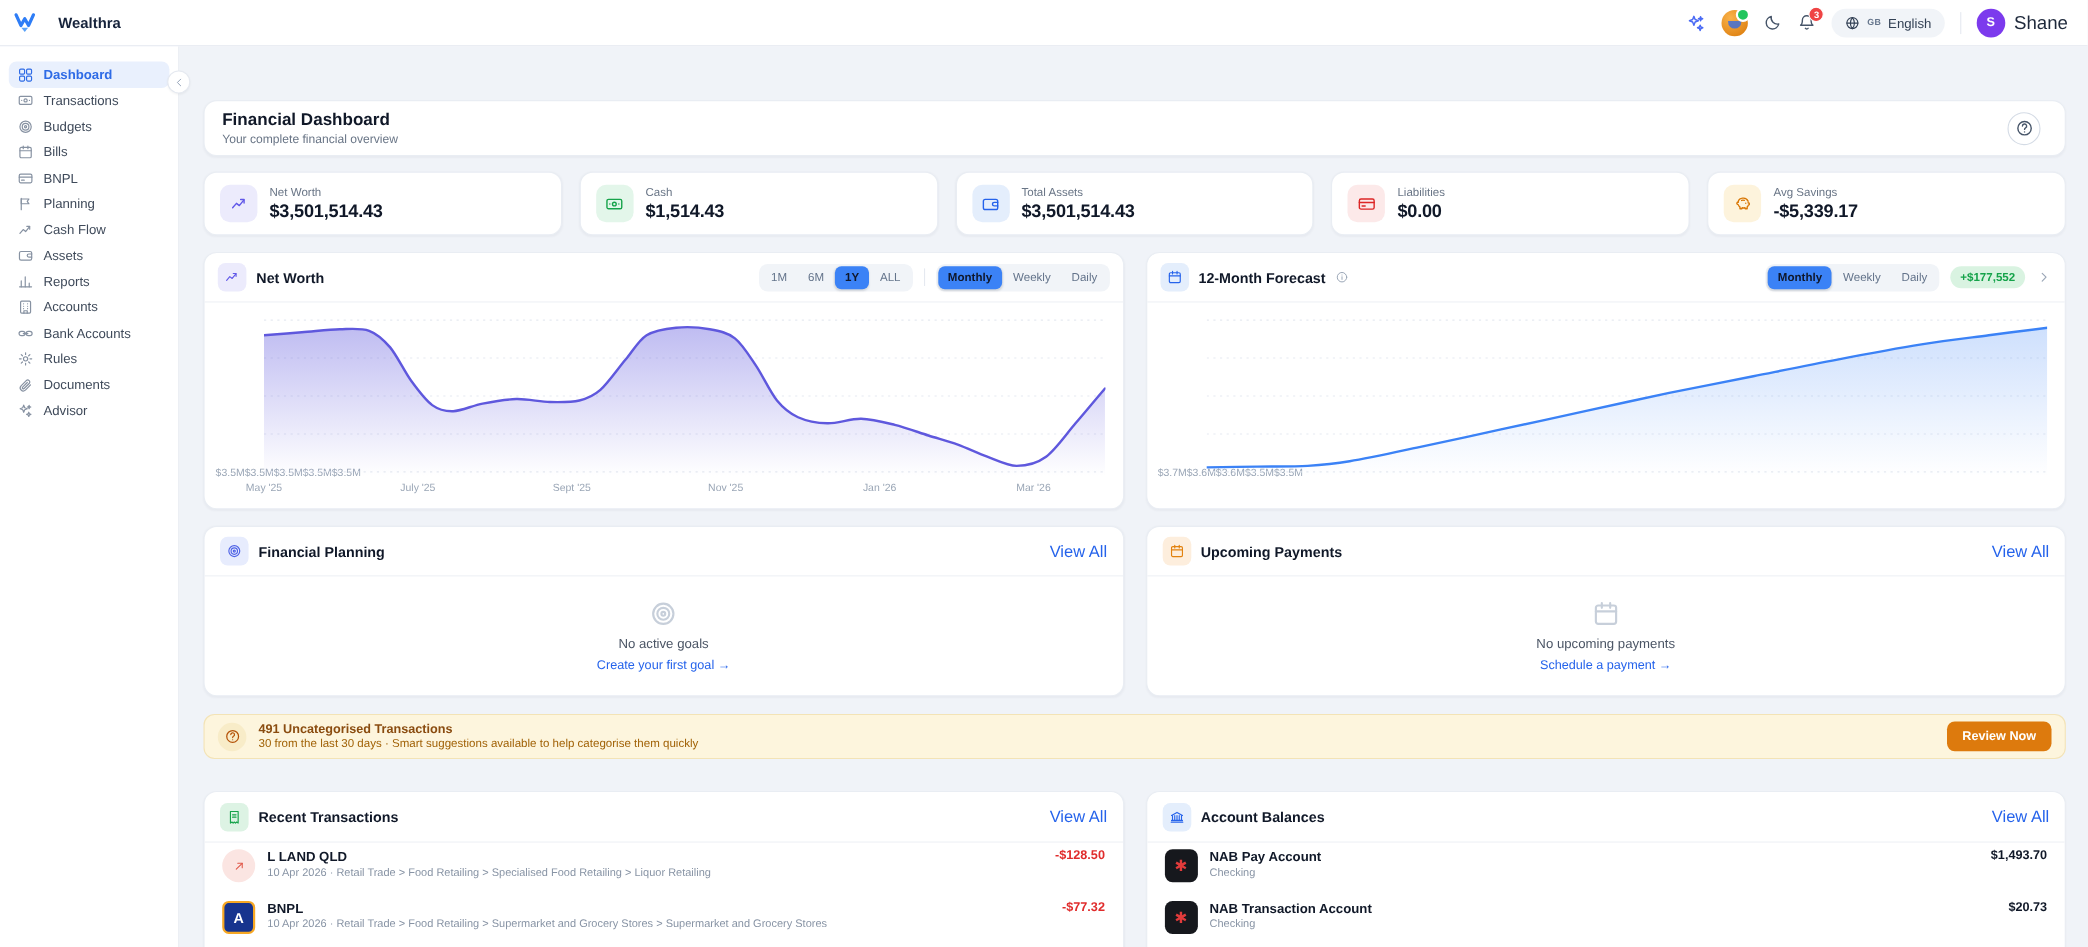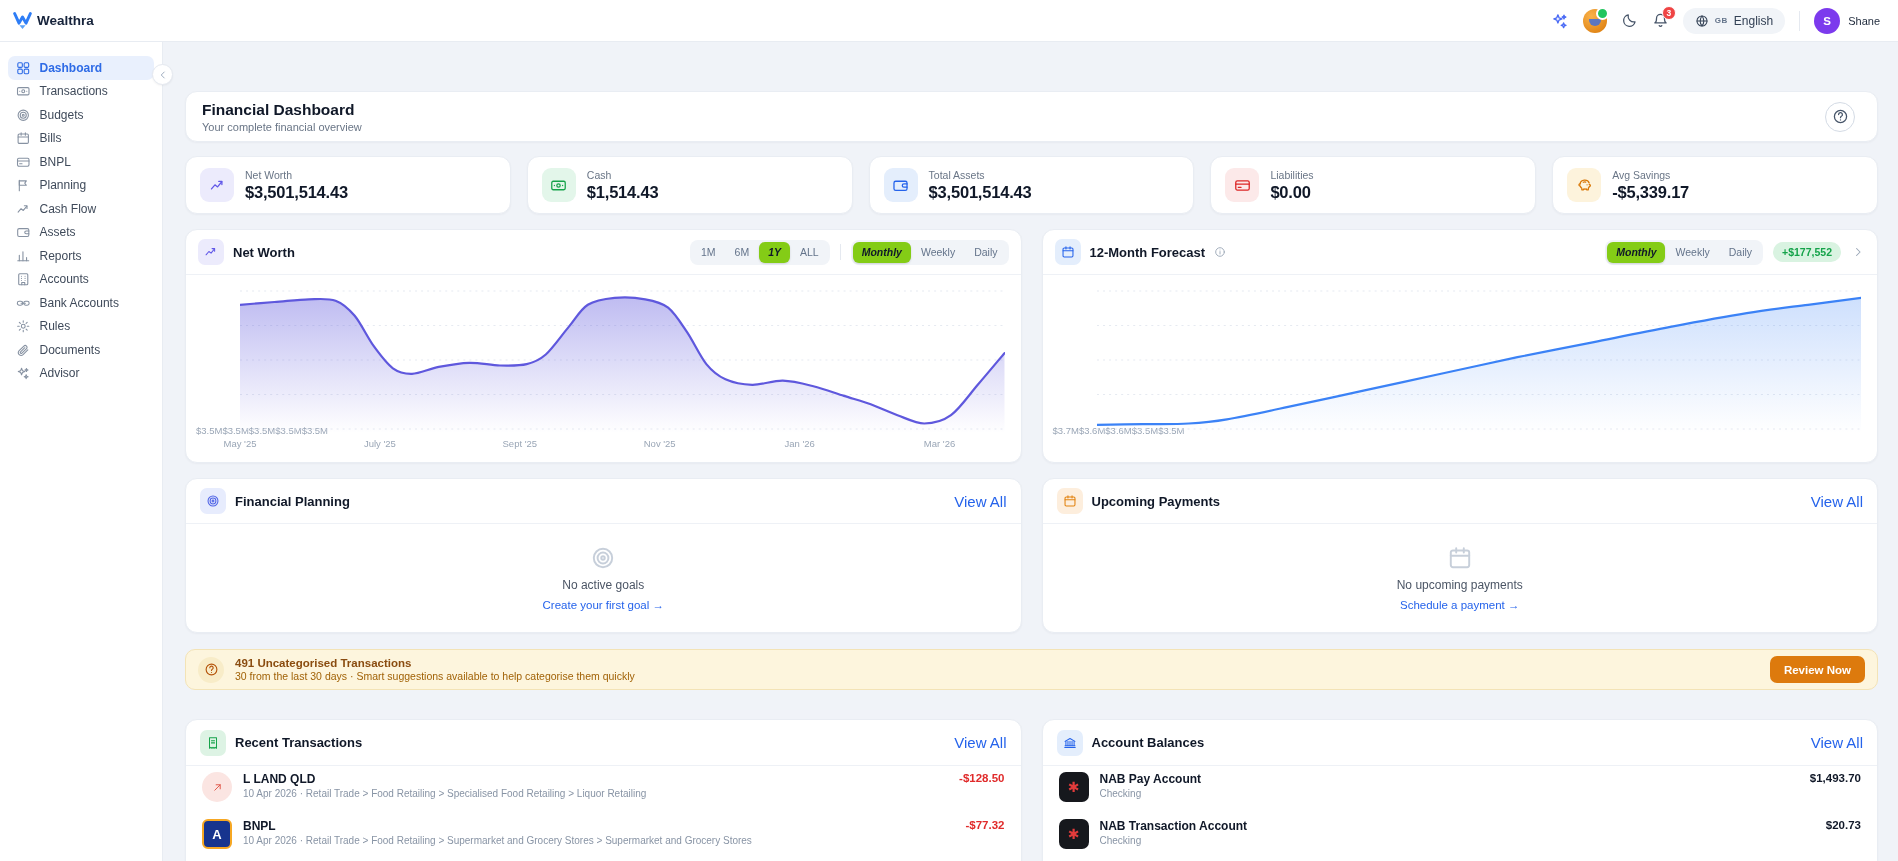--- a/index.html
+++ b/index.html
@@ -3,36 +3,36 @@
 <meta charset="utf-8">
 <style>
   html,body{margin:0;padding:0;overflow:hidden;}
   body{width:1898px;height:861px;background:#f0f3f8;font-family:"Liberation Sans",sans-serif;color:#101828;position:relative;}
   button{font-family:"Liberation Sans",sans-serif;cursor:pointer;}
   a{text-decoration:none;}
   .i{display:inline-flex;align-items:center;justify-content:center;}
 
   
   .topbar{height:41px;background:#fff;border-bottom:1px solid #e8ecf2;display:flex;align-items:center;justify-content:space-between;padding:0 18px 0 12px;position:relative;z-index:5;}
-  .brand{display:flex;align-items:center;gap:4px;justify-content:center;}
+  .brand{display:flex;align-items:center;gap:20px;justify-content:center;}
   .brand-name{font-size:13.5px;font-weight:bold;color:#16233b;}
   .top-actions{display:flex;align-items:center;gap:14px;}
   .tb-btn{background:none;border:0;padding:0;color:#475569;display:flex;align-items:center;position:relative;}
   .tb-btn.sparkle{color:#4b6bf5;}
   .emoji-btn{width:24px;height:24px;border-radius:50%;border:0;padding:0;position:relative;background:radial-gradient(circle at 35% 30%,#f9b24a,#d97706);}
   .emoji-face{position:absolute;left:6px;top:10px;width:12px;height:7px;border-radius:0 0 10px 10px;background:#3f6fd8;opacity:.85;}
   .status-dot{position:absolute;top:-2px;right:-2px;width:9px;height:9px;border-radius:50%;background:#22c55e;border:2px solid #fff;}
   .badge{position:absolute;top:-6px;right:-7px;background:#ef4444;color:#fff;font-size:8.5px;font-weight:bold;min-width:14px;height:14px;border-radius:8px;display:flex;align-items:center;justify-content:center;border:1.5px solid #fff;padding:0 2px;box-sizing:border-box;}
   .lang-pill{height:26px;background:#f1f4f8;border:0;border-radius:13px;display:flex;align-items:center;gap:6px;padding:0 12px;color:#334155;}
   .lang-code{font-size:8px;color:#64748b;font-weight:bold;letter-spacing:.5px;}
   .lang-label{font-size:12px;color:#334155;}
   .divider-v{width:1px;height:20px;background:#e5e9f0;}
   .user{display:flex;align-items:center;gap:8px;}
   .avatar{width:26px;height:26px;border-radius:50%;background:#7c3aed;color:#fff;font-size:11.5px;font-weight:bold;display:flex;align-items:center;justify-content:center;}
-  .user-name{font-size:11px;color:#1e293b;}
+  .user-name{font-size:17px;color:#1e293b;}
 
   
   .shell{display:flex;height:820px;}
   .sidebar{width:163px;background:#fff;border-right:1px solid #e8ecf2;padding:14px 8px 0;box-sizing:border-box;position:relative;flex:0 0 auto;}
   .side-item{display:flex;align-items:center;gap:9px;height:23.5px;padding:0 8px;border-radius:7px;color:#3f4a5a;font-size:12px;white-space:nowrap;}
   .side-item .i{color:#8792a2;}
   .side-item.active{background:#e9f0fd;color:#2e6be6;font-weight:bold;}
   .side-item.active .i{color:#2e6be6;}
   .collapse-btn{position:absolute;right:-11px;top:22px;width:21px;height:21px;border-radius:50%;background:#fff;border:1px solid #e5e9f0;display:flex;align-items:center;justify-content:center;color:#94a3b8;z-index:4;box-shadow:0 1px 2px rgba(0,0,0,.05);padding:0;}
   .main{flex:1;min-width:0;padding:49px 20px 0 22px;box-sizing:border-box;}
@@ -55,21 +55,21 @@
   
   .charts-row{display:flex;gap:20px;margin-bottom:15px;}
   .chart-card{flex:1;height:234px;display:flex;flex-direction:column;min-width:0;}
   .chart-head{height:44px;flex:0 0 auto;display:flex;align-items:center;gap:9px;padding:0 12px;border-bottom:1px solid #eef1f6;}
   .tile-sm{width:26px;height:26px;border-radius:7px;display:flex;align-items:center;justify-content:center;flex:0 0 auto;}
   .chart-title{font-size:13px;font-weight:bold;color:#101828;}
   .info-i{color:#9aa6b6;display:flex;}
   .chart-controls{margin-left:auto;display:flex;align-items:center;gap:10px;}
   .toggle{background:#f1f4f8;border-radius:8px;padding:2px;display:flex;gap:1px;}
   .toggle .tgl{border:0;background:transparent;height:21px;padding:0 9px;font-size:10.5px;color:#64748b;border-radius:6px;}
-  .toggle .tgl.on{background:#84cc16;color:#0f172a;font-weight:bold;box-shadow:0 1px 2px rgba(15,23,42,.15);font-style:italic;}
+  .toggle .tgl.on{background:#3b82f6;color:#0f172a;font-weight:bold;box-shadow:0 1px 2px rgba(15,23,42,.15);}
   .ctrl-divider{width:1px;height:16px;background:#e5e9f0;}
   .badge-green{background:#d9f3e1;color:#15a34a;font-size:10.5px;font-weight:bold;padding:4px 9px;border-radius:999px;}
   .chev-btn{background:none;border:0;padding:0;color:#9aa6b6;display:flex;}
   .chart-body{flex:1;display:flex;padding:10px 16px 4px 10px;min-height:0;}
   .yaxis{width:38px;flex:0 0 auto;display:flex;flex-direction:row;justify-content:space-between;align-items:flex-end;padding:0 6px 22px 0;font-size:9.5px;color:#9aa6b6;}
   .plot{flex:1;display:flex;flex-direction:column;min-width:0;}
   .plot svg{width:100%;height:148px;display:block;}
   .xlabels{position:relative;height:18px;font-size:9.5px;color:#9aa6b6;margin-top:2px;}
   .xlabels span{position:absolute;top:3px;transform:translateX(-50%);white-space:nowrap;}
 

